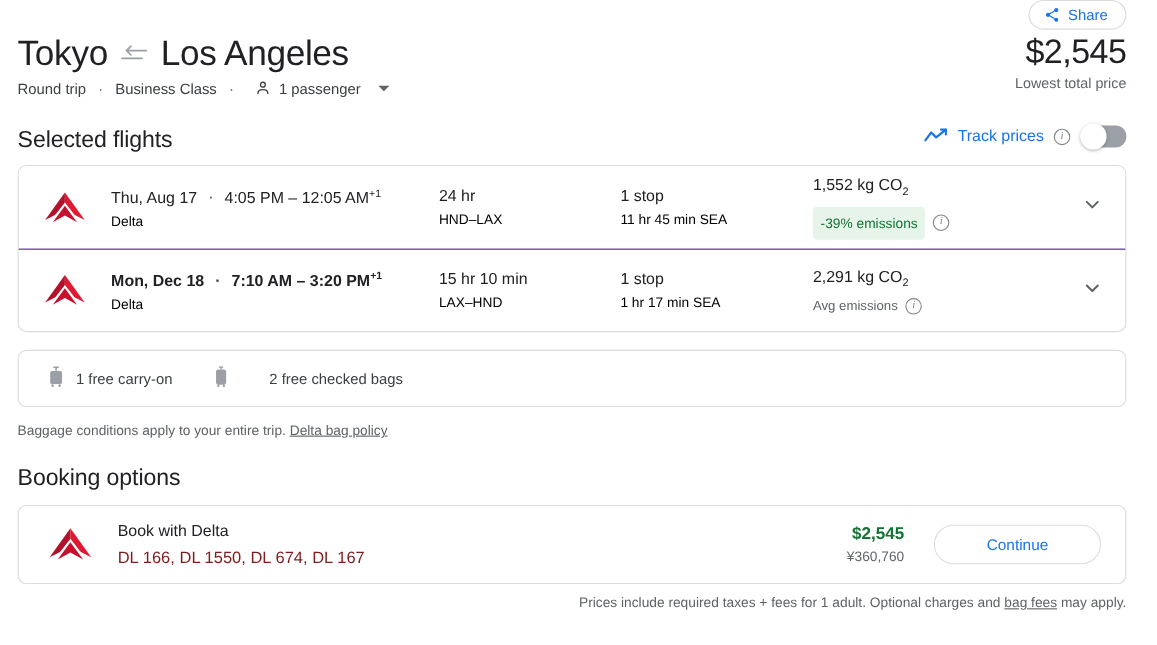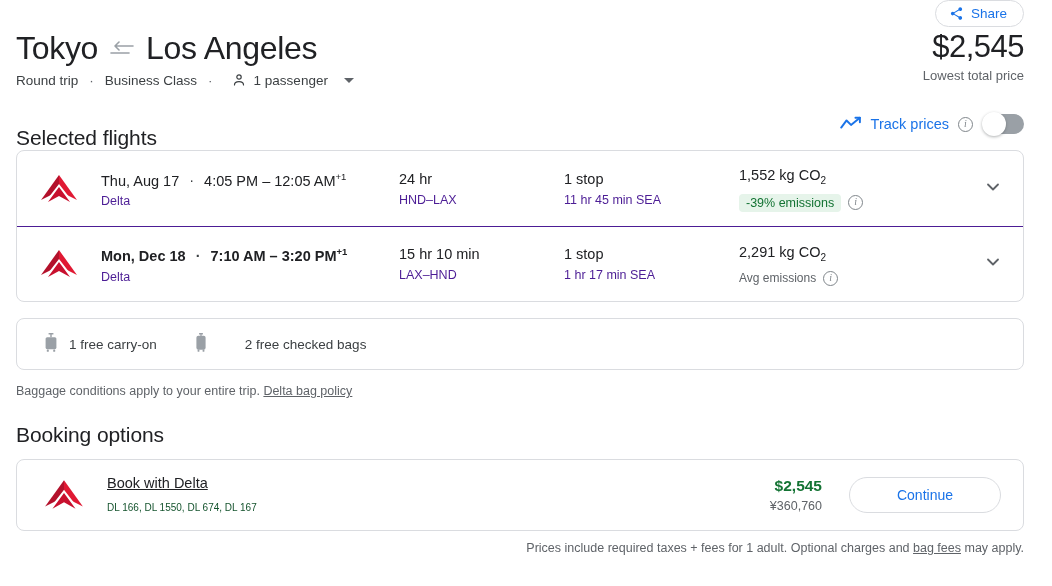--- a/index.html
+++ b/index.html
@@ -71,21 +71,21 @@
     font-size: 31px; line-height: 38px; font-weight: 400;
     letter-spacing: -0.5px; color: #202124;
   }
   .lowest-label { font-size: 13px; color: #5f6368; margin-top: 2px; }
 
   
   .section-title {
     position: absolute; left: 16px;
     font-size: 21px; font-weight: 400; color: #202124; letter-spacing: -0.1px;
   }
-  #selected-title { top: 126px; }
+  #selected-title { top: 116px; }
   #booking-title { top: 423px; }
 
   
   .track-prices {
     position: absolute; top: 114px; right: 12px;
     display: flex; align-items: center; gap: 9px;
   }
   .trend-icon { display: flex; color: #1a73e8; }
   .track-label { font-size: 14.5px; color: #1a73e8; cursor: pointer; }
   .info-icon {
@@ -122,47 +122,47 @@
   .flight-row + .flight-row { border-top: 1px solid #4c1d95; }
   .logo-cell { width: 62px; flex: 0 0 62px; display: flex; align-items: center; }
   .col-time { flex: 0 0 298px; }
   .col-dur  { flex: 0 0 165px; }
   .col-stop { flex: 0 0 175px; }
   .col-emis { flex: 1 1 auto; }
   .col-exp  { flex: 0 0 40px; display: flex; justify-content: flex-end; color: #5f6368; }
 
   .line1 { font-size: 14.5px; color: #202124; line-height: 20px; }
   .line1.bold { font-weight: bold; }
-  .line2 { font-size: 12.5px; color: #4c1d95; line-height: 18px; margin-top: 2px; }
+  .line2 { font-size: 12.5px; color: #000000; line-height: 18px; margin-top: 2px; }
   .sup { font-size: 9.5px; vertical-align: super; }
   .mid-dot { margin: 0 6px; color: #3c4043; }
   .co2 { font-size: 14.5px; color: #202124; line-height: 20px; }
   .co2 sub { font-size: 10px; }
   .emis-line { display: flex; align-items: center; gap: 7px; margin-top: 3px; }
   .badge-green {
     background: #e6f4ea; color: #137333;
-    font-size: 12.5px; border-radius: 4px; padding: 2px 7px;
+    font-size: 12.5px; border-radius: 4px; padding: 8px 7px;
   }
   .avg-emis { font-size: 12px; color: #5f6368; }
 
   
   .bag-item { display: flex; align-items: center; gap: 10px; font-size: 13.5px; color: #3c4043; }
   #baggage-card .bag-item:first-of-type { margin-left: 26px; }
   #baggage-card .bag-item + .bag-item { margin-left: 36px; gap: 36px; }
   .bag-note {
     position: absolute; top: 384px; left: 16px;
     font-size: 12.5px; color: #5f6368;
   }
   .bag-note a { color: #5f6368; text-decoration: underline; cursor: pointer; }
 
   
   .book-logo { margin-left: 26px; display: flex; align-items: center; }
   .book-text { margin-left: 22px; flex: 1 1 auto; }
-  .book-title { font-size: 14.5px; color: #202124; line-height: 20px; text-decoration: underline; }
-  .book-sub { font-size: 10px; color: #14532d; line-height: 18px; margin-top: 6px; }
+  .book-title { font-size: 14.5px; color: #202124; line-height: 20px; }
+  .book-sub { font-size: 15px; color: #7f1d1d; line-height: 18px; margin-top: 6px; }
   .book-price { text-align: right; margin-right: 27px; }
   .price-usd { font-size: 15.5px; font-weight: bold; color: #137333; line-height: 20px; }
   .price-alt { font-size: 12.5px; color: #5f6368; line-height: 18px; margin-top: 1px; }
   .continue-btn {
     width: 152px; height: 36px; margin-right: 22px;
     border: 1px solid #dadce0; border-radius: 18px; background: #fff;
     color: #1a73e8; font-size: 14px; cursor: pointer;
     display: flex; align-items: center; justify-content: center;
   }
 

